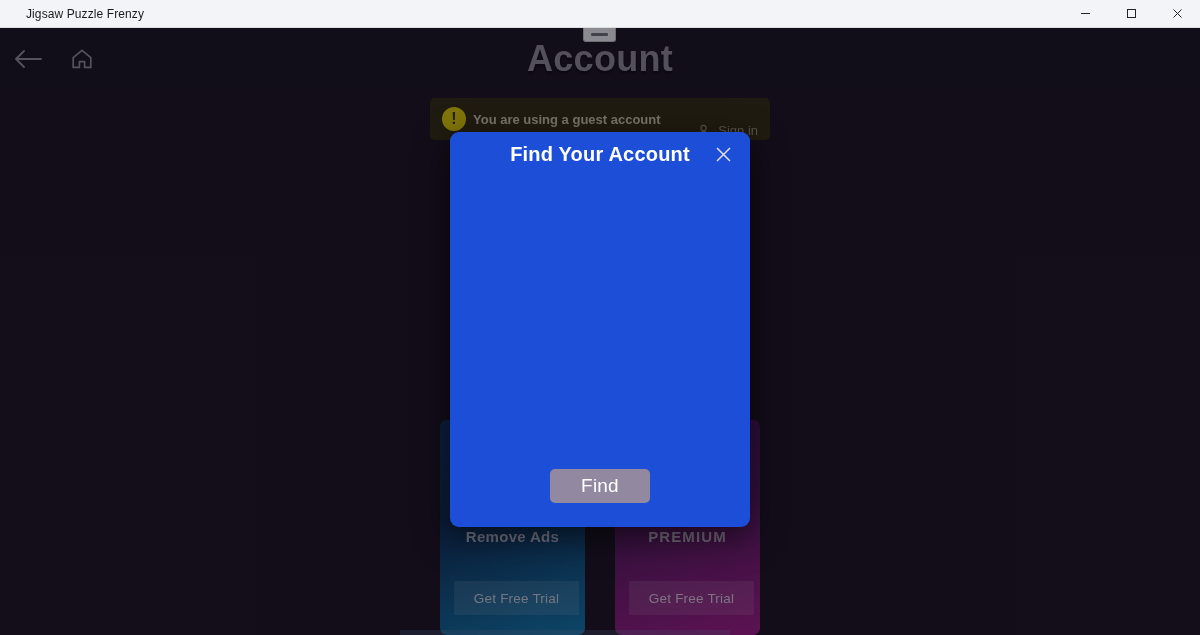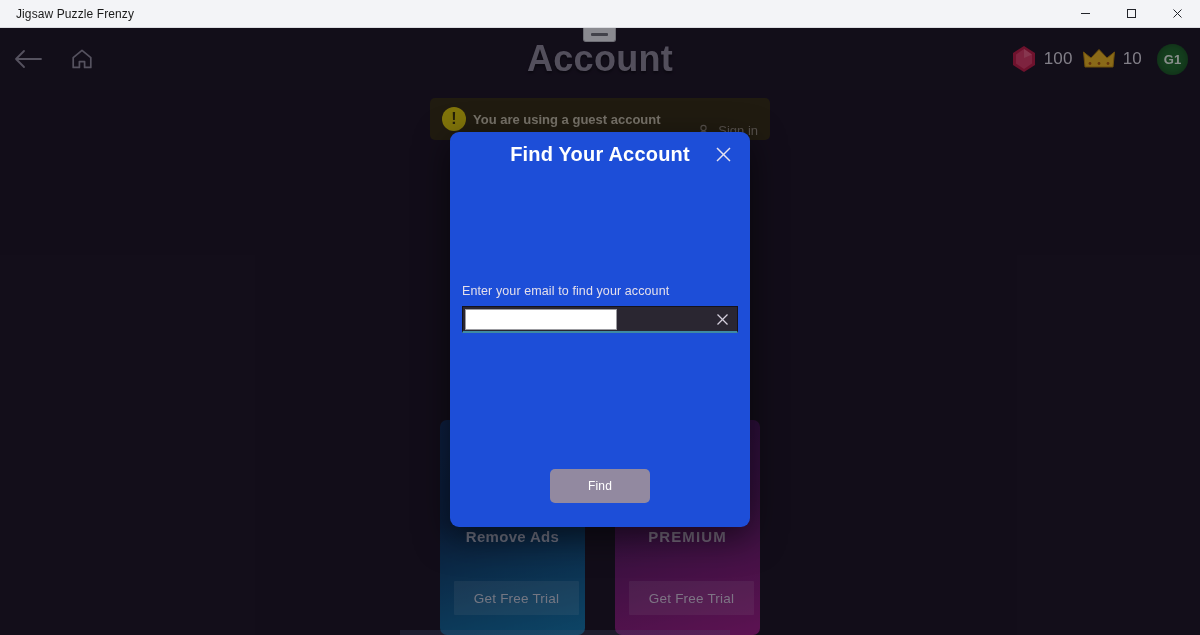--- a/index.html
+++ b/index.html
@@ -29,21 +29,21 @@
     height: 28px;
     background: #f3f4f7;
     border-bottom: 1px solid #dcdde2;
     display: flex;
     align-items: center;
     z-index: 60;
   }
   .titlebar-text {
     font-size: 12px;
     color: #1a1a1a;
-    padding-left: 16px;
+    padding-left: 26px;
     letter-spacing: 0.1px;
     white-space: nowrap;
   }
   .titlebar-spacer { flex: 1; }
   .win-btns { display: flex; height: 28px; }
   .win-btn {
     width: 46px; height: 28px;
     display: flex; align-items: center; justify-content: center;
     color: #22242a;
   }
@@ -327,21 +327,21 @@
   .find-btn {
     position: absolute;
     left: 100px;
     bottom: 24px;
     width: 100px;
     height: 34px;
     border-radius: 5px;
     background: #9289a0;
     border: none;
     font-family: "Liberation Sans", sans-serif;
-    font-size: 12px;
+    font-size: 19px;
     color: #ffffff;
     letter-spacing: 0.2px;
     cursor: pointer;
   }
 </style>
 </head>
 <body>
 
 <div id="app">
 
@@ -378,42 +378,20 @@
       </div>
       <div class="nav-icon">
         <svg width="24" height="24" viewBox="0 0 24 24">
           <path d="M3.2 10.6 L12 3.3 L20.8 10.6 V20.4 H14.6 V14.6 H9.4 V20.4 H3.2 Z" fill="none" stroke="currentColor" stroke-width="1.7" stroke-linejoin="round"></path>
         </svg>
       </div>
     </div>
 
     <div class="page-title">Account</div>
 
-    <div class="currency">
-      <div class="cur-group">
-        <svg class="gem-icon" viewBox="0 0 26 28">
-          <polygon points="13,1 24,8 24,20 13,27 2,20 2,8" fill="#b81c44"></polygon>
-          <polygon points="13,4 21,9.5 21,18.5 13,24 5,18.5 5,9.5" fill="#d53a63"></polygon>
-          <polygon points="13,4 21,9.5 13,13" fill="#e9698a" opacity="0.7"></polygon>
-        </svg>
-        <span class="cur-val">100</span>
-      </div>
-      <div class="cur-group">
-        <svg class="crown-icon" viewBox="0 0 34 24">
-          <path d="M3 20 L1.5 5 L9 11 L17 2.5 L25 11 L32.5 5 L31 20 Z" fill="#e9b420" stroke="#b8860a" stroke-width="1"></path>
-          <circle cx="8" cy="16.5" r="1.4" fill="#a8560c"></circle>
-          <circle cx="17" cy="16.5" r="1.4" fill="#a8560c"></circle>
-          <circle cx="26" cy="16.5" r="1.4" fill="#a8560c"></circle>
-        </svg>
-        <span class="cur-val">10</span>
-      </div>
-      <div class="avatar">
-        <span>G1</span>
-      </div>
-    </div>
 
     <div class="drag-chip">
       <i></i>
     </div>
   </div>
 
   <div class="page-body">
     <div class="content-col">
 
       <div class="guest-banner">
@@ -452,29 +430,17 @@
     <div class="modal-head">
       <span class="modal-title">Find Your Account</span>
       <div class="modal-close">
         <svg width="17" height="17" viewBox="0 0 17 17">
           <line x1="2" y1="2" x2="15" y2="15" stroke="currentColor" stroke-width="1.5"></line>
           <line x1="15" y1="2" x2="2" y2="15" stroke="currentColor" stroke-width="1.5"></line>
         </svg>
       </div>
     </div>
 
-    <div class="field-block">
-      <div class="field-label">Enter your email to find your account</div>
-      <div class="input-wrap">
-        <input class="email-input" type="text" placeholder="" style="">
-        <div class="input-clear">
-          <svg width="13" height="13" viewBox="0 0 13 13">
-            <line x1="1.5" y1="1.5" x2="11.5" y2="11.5" stroke="currentColor" stroke-width="1.3"></line>
-            <line x1="11.5" y1="1.5" x2="1.5" y2="11.5" stroke="currentColor" stroke-width="1.3"></line>
-          </svg>
-        </div>
-      </div>
-    </div>
 
     <button class="find-btn">Find</button>
   </div>
 
 </div>
 
 </body></html>

